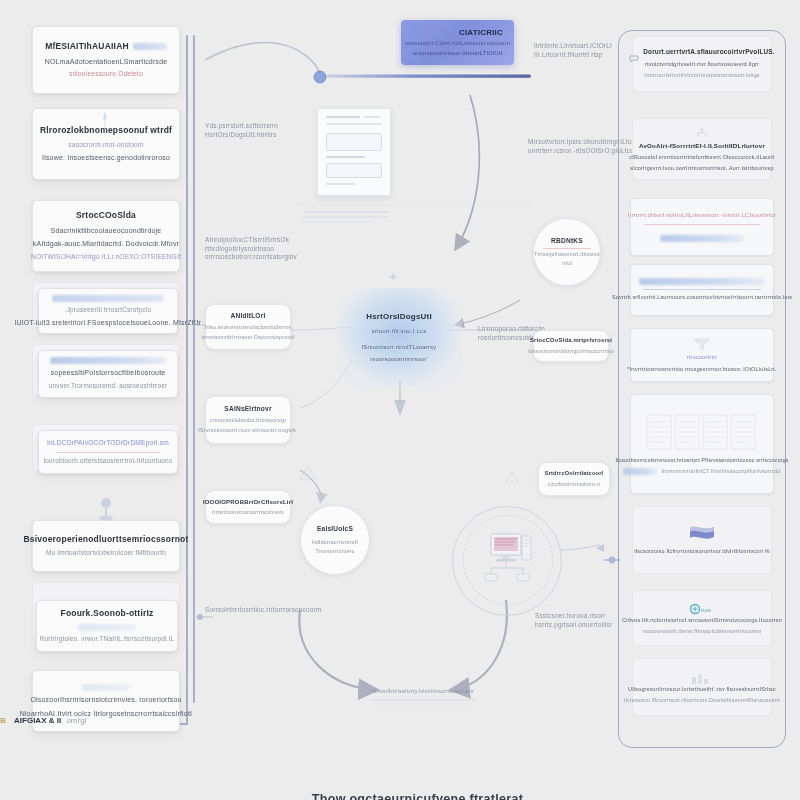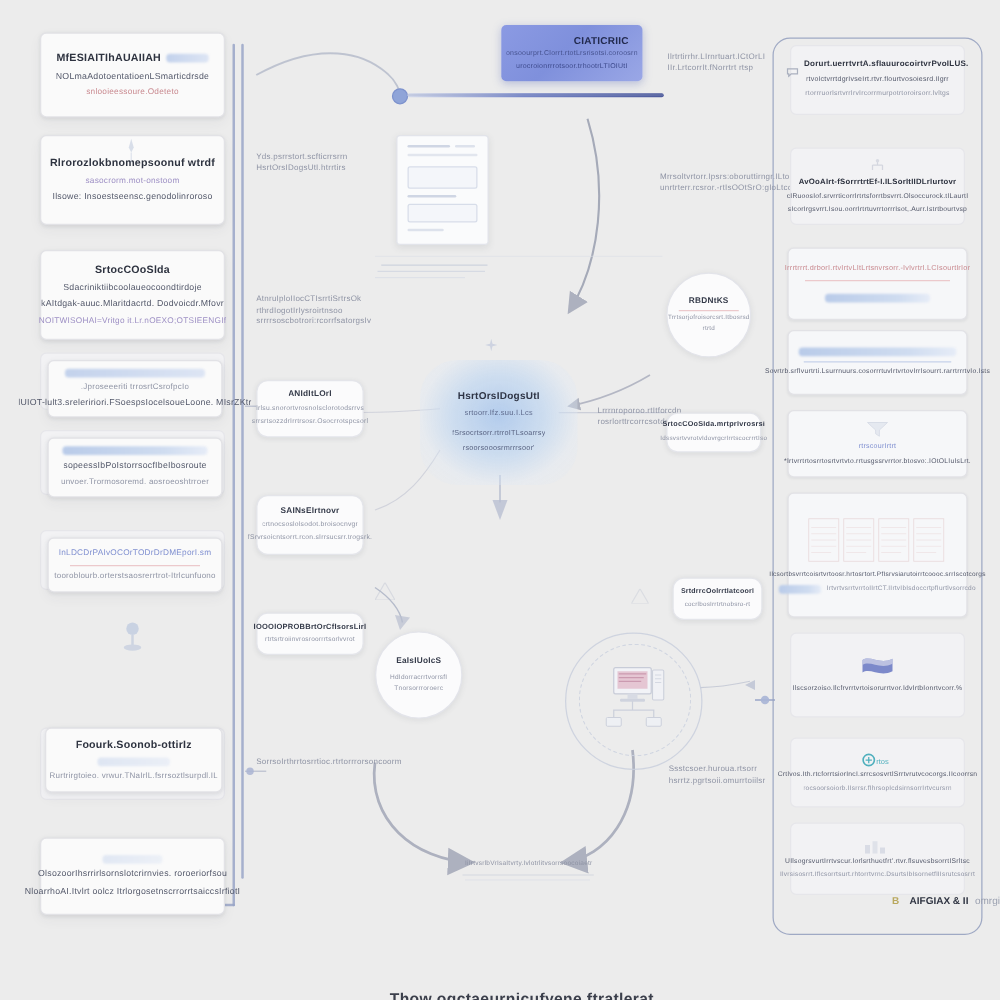--- a/index.html
+++ b/index.html
@@ -116,21 +116,21 @@
   .ring.dash{border-style:dashed;border-color:#cdd3e0;}
 
   svg.overlay{position:absolute;left:0;top:0;width:800px;height:800px;pointer-events:none;}
 
   .caption{
     position:absolute;left:0;right:0;text-align:center;
     font-size:12.5px;font-weight:700;color:#3b3f4b;
     filter:blur(0.5px);letter-spacing:.3px;
   }
   .brandrow{
-    position:absolute;left:0;right:0;text-align:right;
+    position:absolute;left:0;right:0;text-align:left;
     font-size:8px;color:#7d8292;filter:blur(0.5px);
   }
   .brandrow .b1{color:#b9a85e;font-weight:700;}
   .brandrow .b2{color:#2f3442;font-weight:700;}
   .brandrow .b3{color:#9aa0b0;}
 </style>
 </head>
 <body>
 
 <div id="stage">
@@ -236,23 +236,27 @@
     <div class="ptxt t-dim">unvoer.Trormosoremd. aosroeoshtrroer</div>
   </div>
 
   <div class="card plain" style="left:32px;top:424px;width:148px;height:48px;"></div>
   <div class="card" style="left:38px;top:430px;width:140px;height:44px;">
     <div class="ptxt t-blue">InLDCDrPAIvOCOrTODrDrDMEporI.sm</div>
     <div class="rule pink"></div>
     <div class="ptxt t-dim">tooroblourb.orterstsaosrerrtrot-Itrlcunfuono</div>
   </div>
 
+  <div class="card" style="left:32px;top:520px;width:148px;height:52px;">
+    <div class="ptxt t-title">Bsivoeroperienodluorttsemriocssornot</div>
+    <div class="ptxt t-dim">Mu ImrtoarIvtortvlobeiroIcoer  fMtlbourth</div>
+  </div>
 
   <div class="card plain" style="left:32px;top:582px;width:148px;height:58px;"></div>
-  <div class="card" style="left:36px;top:582px;width:142px;height:52px;align-items:center;">
+  <div class="card" style="left:36px;top:600px;width:142px;height:52px;align-items:center;">
     <div class="ptxt t-title">Foourk.Soonob-ottirIz</div>
     <div class="hl-bar hl-blue" style="width:58px;opacity:.5;"></div>
     <div class="ptxt t-dim">Rurtrirgtoieo. vrwur.TNaIrlL.fsrrsoztlsurpdl.IL</div>
   </div>
 
   <div class="card" style="left:32px;top:670px;width:148px;height:62px;">
     <div class="hl-bar hl-blue" style="width:48px;opacity:.45;"></div>
     <div class="ptxt t-body">OlsozoorIhsrrirlsornslotcrirnvies. roroeriorfsou</div>
     <div class="ptxt t-body">NloarrhoAI.Itvlrt  oolcz  ItrlorgosetnscrrorrtsaiccsIrfiotI</div>
   </div>

